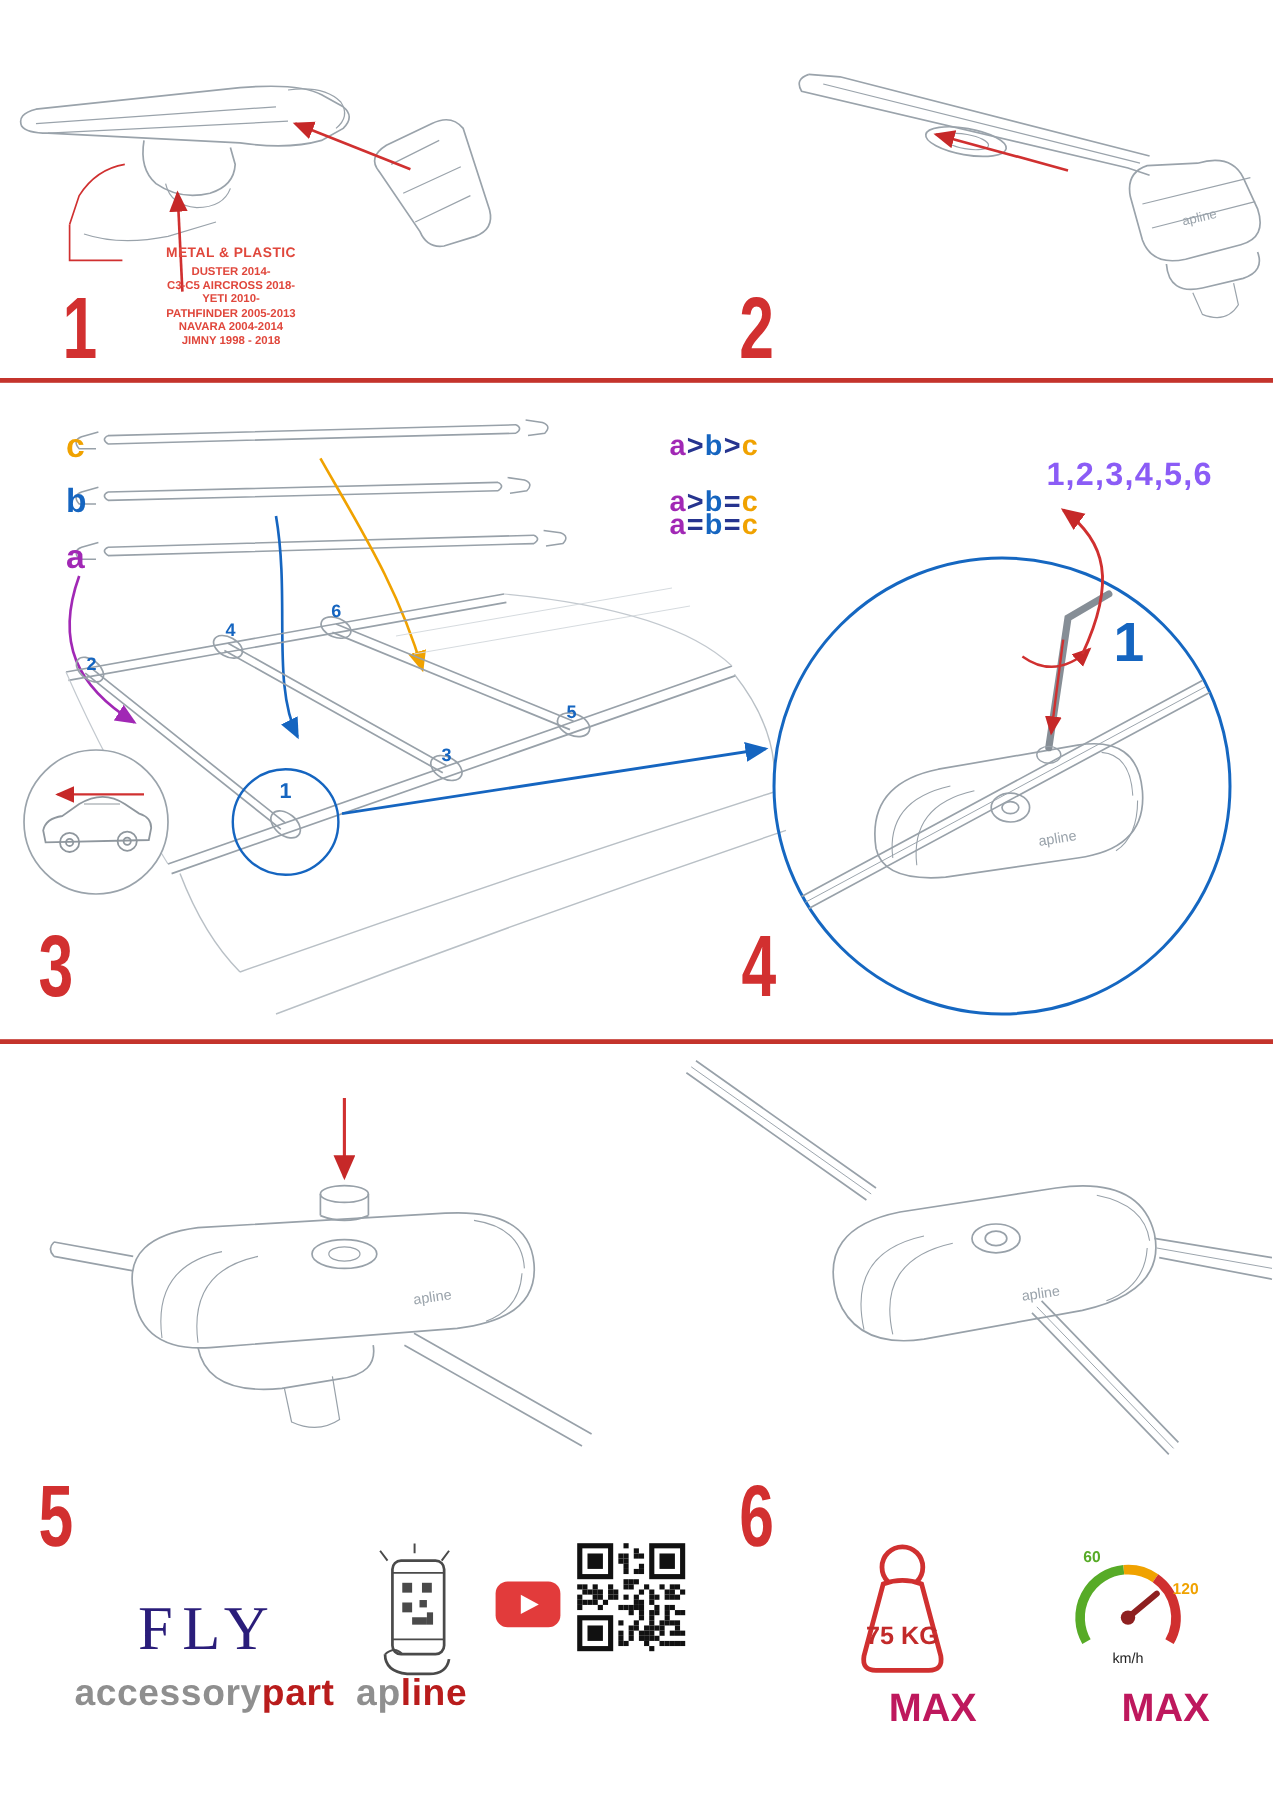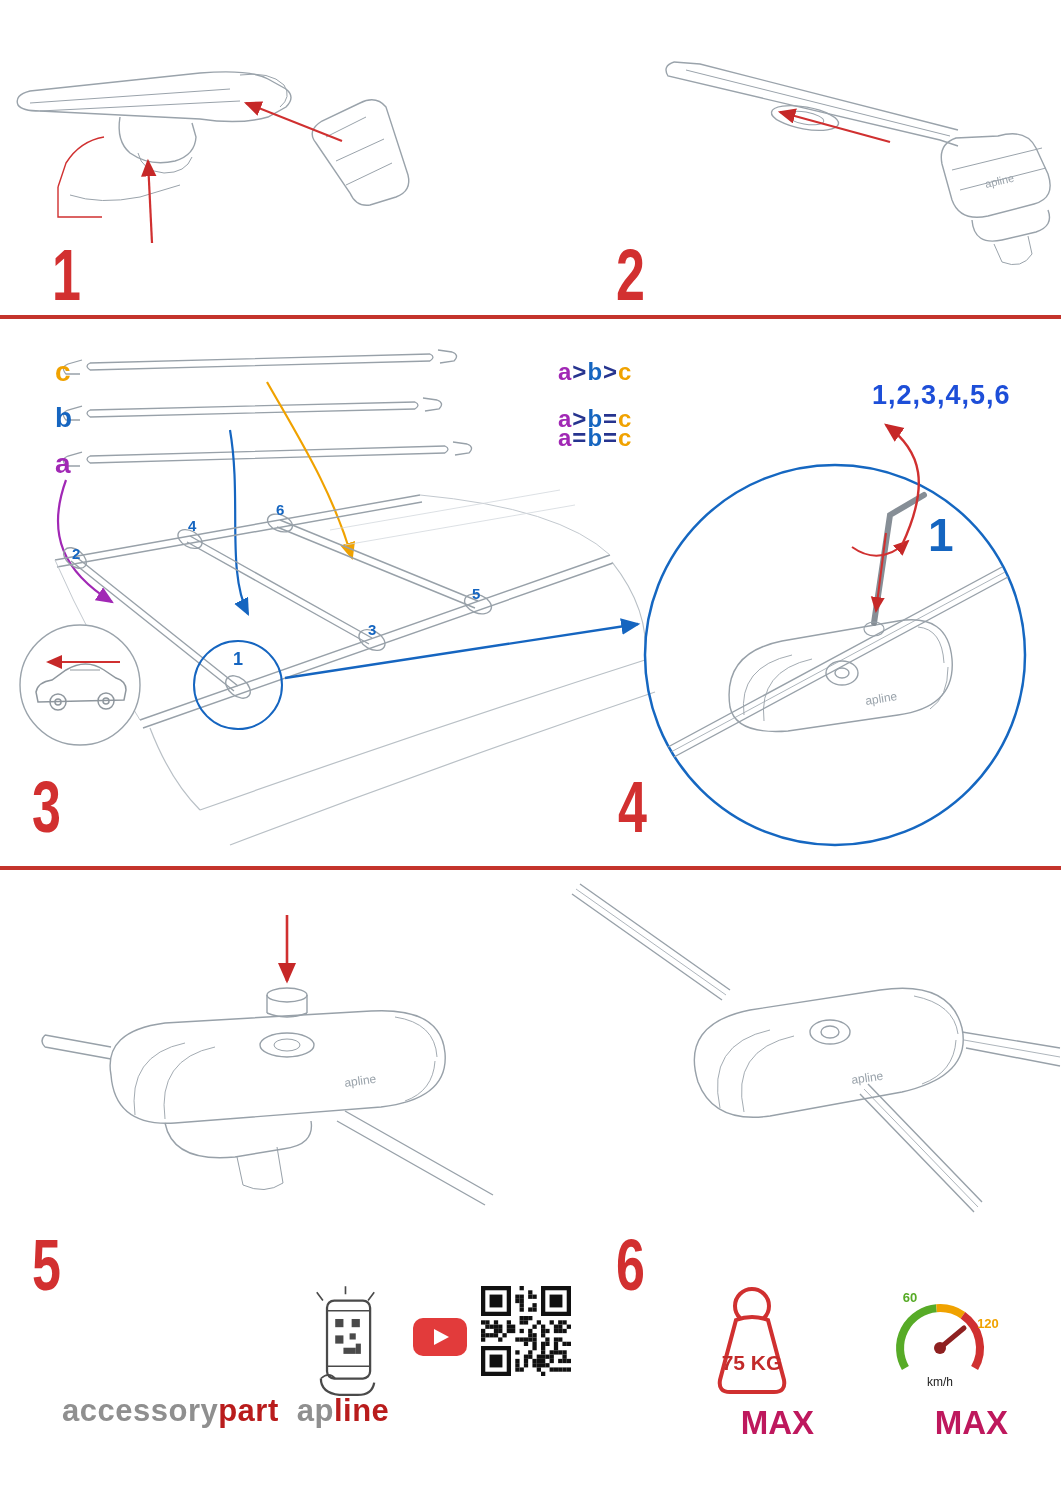--- a/index.html
+++ b/index.html
@@ -20,21 +20,21 @@
 
   .bar-label { position:absolute; font-size:28px; font-weight:700; line-height:1; }
   .lab-c { color:#f0a200; } .lab-b { color:#1565c0; } .lab-a { color:#a128b5; }
 
   .cmp { position:absolute; left:558px; font-size:24px; font-weight:700; letter-spacing:1px; line-height:1; }
   .cmp .ca { color:#a128b5; } .cmp .cb { color:#1565c0; } .cmp .cc { color:#f0a200; } .cmp .cop { color:#26348f; }
 
   .roof-num { position:absolute; color:#1565c0; font-weight:700; font-size:15px; line-height:1; }
   .roof-num.big { font-size:18px; }
 
-  .sequence { position:absolute; left:872px; top:380px; color:#1d4ed8; font-size:27px; font-weight:700; letter-spacing:1px; }
+  .sequence { position:absolute; left:872px; top:380px; color:#8b5cf6; font-size:27px; font-weight:700; letter-spacing:1px; }
   .zoom-one { position:absolute; left:928px; top:512px; color:#1565c0; font-size:46px; font-weight:700; line-height:1; }
 
   .fly { position:absolute; left:115px; top:1328px; font-family:"Liberation Serif", serif;
          font-size:52px; color:#2a1d7a; letter-spacing:8px; }
   .brandline { position:absolute; left:62px; top:1393px; font-size:31px; font-weight:600; letter-spacing:.5px; }
   .brandline .gry { color:#8f8f8f;margin-top:40px; } .brandline .red { color:#b91c1c; }
   .brandline .gap { display:inline-block; width:18px; }
 
   .max-label { position:absolute; width:124px; text-align:right; top:1404px;
                font-size:33px; font-weight:600; color:#be185d; }
@@ -86,20 +86,29 @@
       <path d="M332,172 Q334,198 362,192 L396,184 Q414,178 408,162"></path>
       <path d="M354,196 L362,214 Q382,222 392,206 L388,188" stroke-width="1"></path>
     </g>
     <text x="346" y="140" font-size="11" fill="#9aa3ab" transform="rotate(-13 346 140)">apline</text>
     <path d="M250,94 L140,64" stroke="#d03030" stroke-width="2.2" fill="none" marker-end="url(#arP2)"></path>
   </svg>
 
   <div class="step-num" style="left:52px;top:238px">1</div>
   <div class="step-num" style="left:616px;top:238px">2</div>
 
+  <div class="veh">
+    <div class="mat">METAL &amp; PLASTIC</div>
+    <div class="li">DUSTER 2014-</div>
+    <div class="li">C3-C5 AIRCROSS 2018-</div>
+    <div class="li">YETI 2010-</div>
+    <div class="li">PATHFINDER 2005-2013</div>
+    <div class="li">NAVARA 2004-2014</div>
+    <div class="li">JIMNY 1998 - 2018</div>
+  </div>
 
   <div class="red-rule" style="top:315px"></div>
 
   <svg style="left:0;top:340px" width="660" height="530" viewBox="0 0 660 530">
     <defs>
       <marker id="abP3" markerWidth="9" markerHeight="8" refX="7" refY="3.5" orient="auto">
           <path d="M0,0 L8,3.5 L0,7 Z" fill="#1565c0"></path>
         </marker>
       <marker id="apP3" markerWidth="9" markerHeight="8" refX="7" refY="3.5" orient="auto">
           <path d="M0,0 L8,3.5 L0,7 Z" fill="#a128b5"></path>
@@ -273,20 +282,21 @@
         <ellipse cx="300" cy="160" rx="9" ry="6"></ellipse>
       <path d="M432,160 L530,176 M436,176 L530,194"></path>
       <path d="M434,168 L530,185" stroke-width="0.8"></path>
     </g>
     <text x="322" y="212" font-size="12" fill="#9aa3ab" transform="rotate(-8 322 212)">apline</text>
   </svg>
 
   <div class="step-num" style="left:32px;top:1228px">5</div>
   <div class="step-num" style="left:616px;top:1228px">6</div>
 
+  <div class="fly">FLY</div>
 
   <div class="brandline">
     <span class="gry">accessory</span><span class="red">part</span><span class="gap"></span><span class="gry">ap</span><span class="red">line</span>
   </div>
 
   <svg style="left:292px;top:1280px" width="108" height="118" viewBox="0 0 105 115">
     <g stroke="#4a4a4a" fill="none" stroke-width="2.2">
       <rect x="34" y="20" width="42" height="76" rx="7"></rect>
       <path d="M34,30 L76,30 M34,84 L76,84" stroke-width="1.4"></path>
       <path d="M28,96 Q28,110 46,112 L64,112 Q78,112 80,100"></path>

